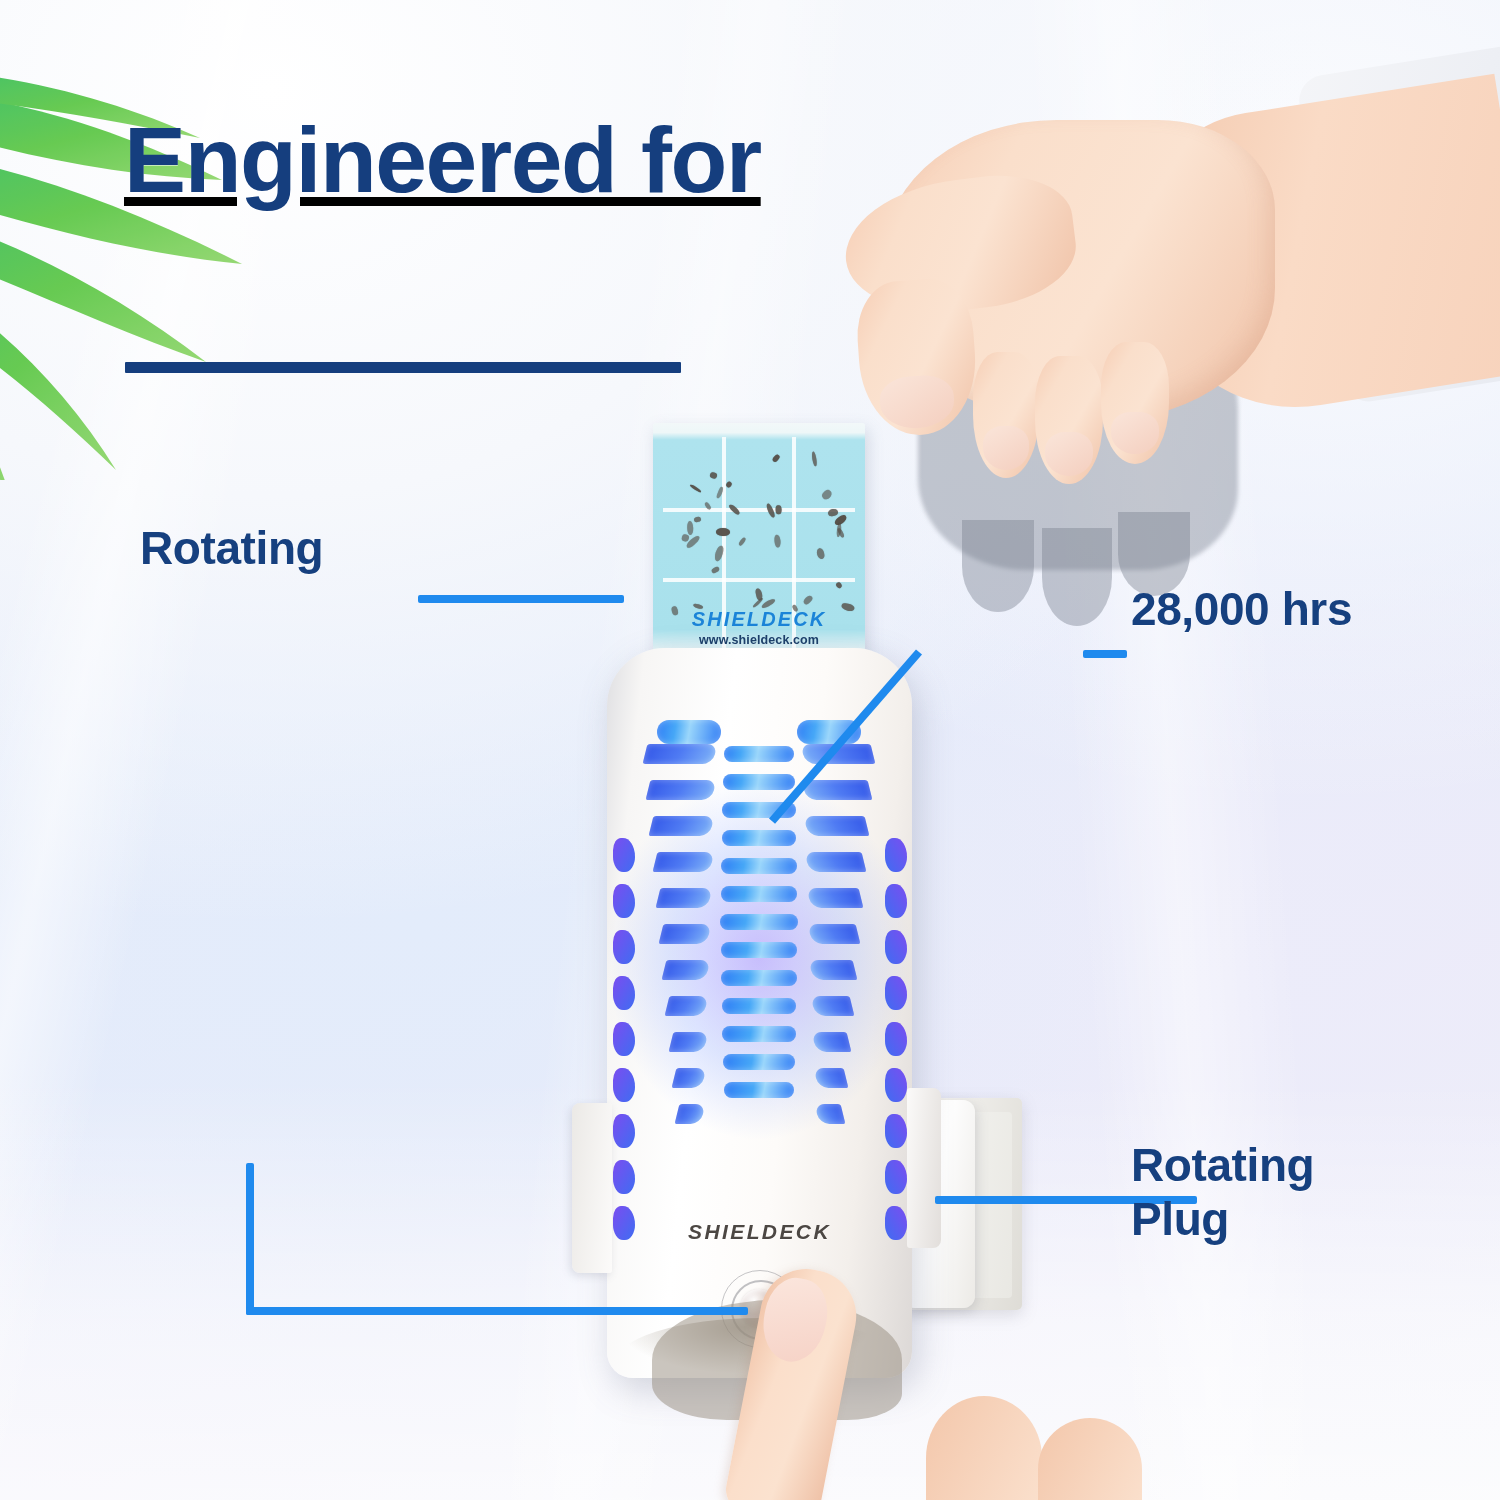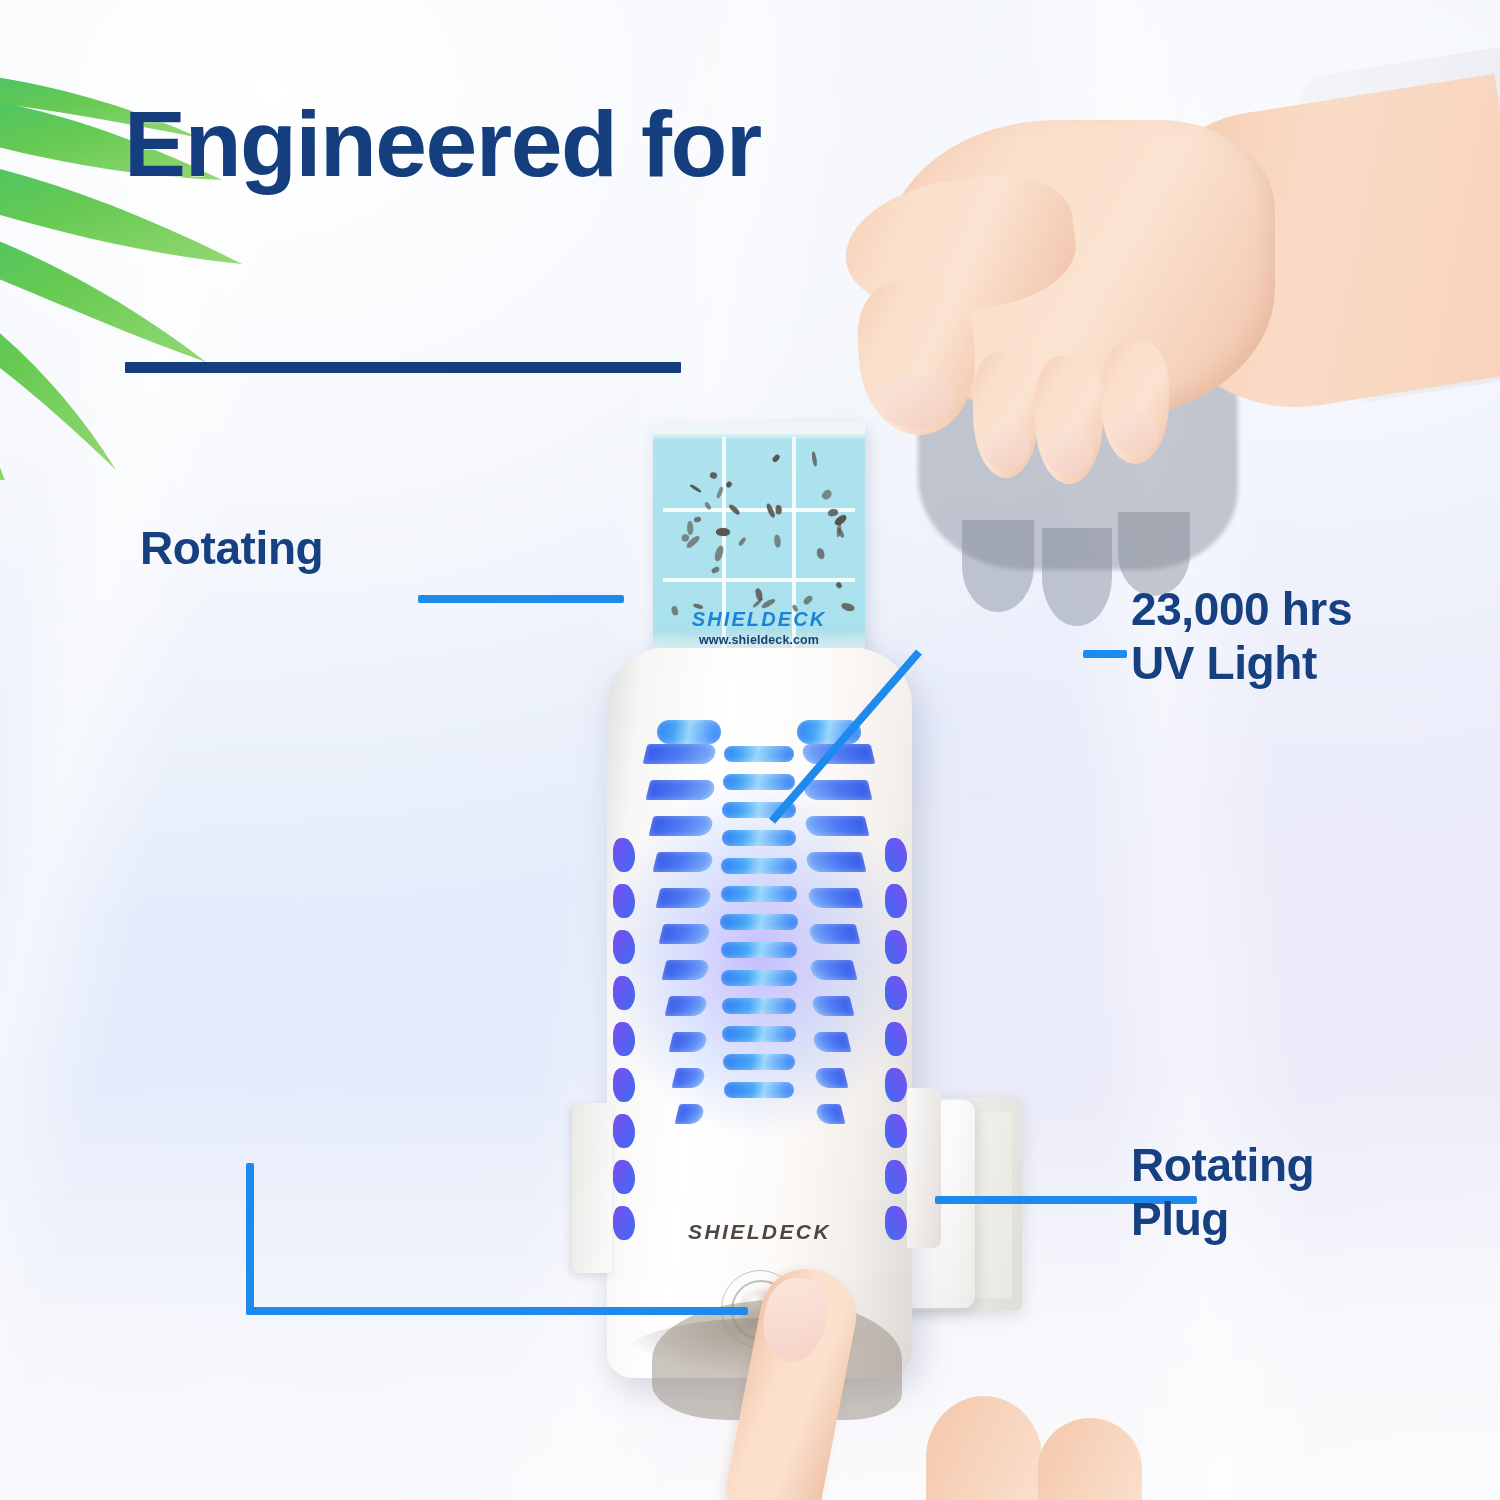--- a/index.html
+++ b/index.html
@@ -23,21 +23,21 @@
   .fold.v1{left:0;top:0;width:1500px;height:1500px;
     background:
       linear-gradient(103deg, rgba(255,255,255,0) 8%, rgba(255,255,255,.55) 13%, rgba(255,255,255,0) 19%),
       linear-gradient(97deg, rgba(255,255,255,0) 40%, rgba(255,255,255,.40) 45%, rgba(255,255,255,0) 51%),
       linear-gradient(86deg, rgba(255,255,255,0) 70%, rgba(255,255,255,.45) 76%, rgba(255,255,255,0) 83%),
       linear-gradient(180deg, rgba(255,255,255,0) 72%, rgba(255,255,255,.55) 88%, rgba(255,255,255,.72) 100%);
   }
   
   #palm{position:absolute;left:-130px;top:50px;width:380px;height:430px;}
   
-  #heading{position:absolute;left:124px;top:98px;width:820px;}
+  #heading{position:absolute;left:124px;top:114px;width:820px;text-decoration:underline;}
   #heading .ln{
     font-size:93px;line-height:.99;font-weight:700;color:#153e7e;
     letter-spacing:-1.4px;white-space:nowrap;
     text-shadow:0 1px 0 rgba(255,255,255,.55);
   }
   #heading .ln2{margin-top:12px;}
   #head-rule{position:absolute;left:125px;top:362px;width:556px;height:11px;
     background:#153e7e;border-radius:1px;}
   
   .callout{position:absolute;color:#16407f;font-weight:700;
@@ -338,21 +338,20 @@
   <div class="lead" id="lead-uv-d"></div>
   <div class="lead" id="lead-uv-h"></div>
   <div class="lead" id="lead-onoff-v"></div>
   <div class="lead" id="lead-onoff-h"></div>
   <div class="lead" id="lead-plug"></div>
 
   <div class="callout" id="co-adhesive">
     <div>Rotating</div>
   </div>
   <div class="callout" id="co-uv">
-    <div>23,000 hrs</div>
-    <div>UV Light</div>
+    <div>28,000 hrs</div>
   </div>
   <div class="callout" id="co-plug">
     <div>Rotating</div>
     <div>Plug</div>
   </div>
 
 </div>
 
 </body></html>

